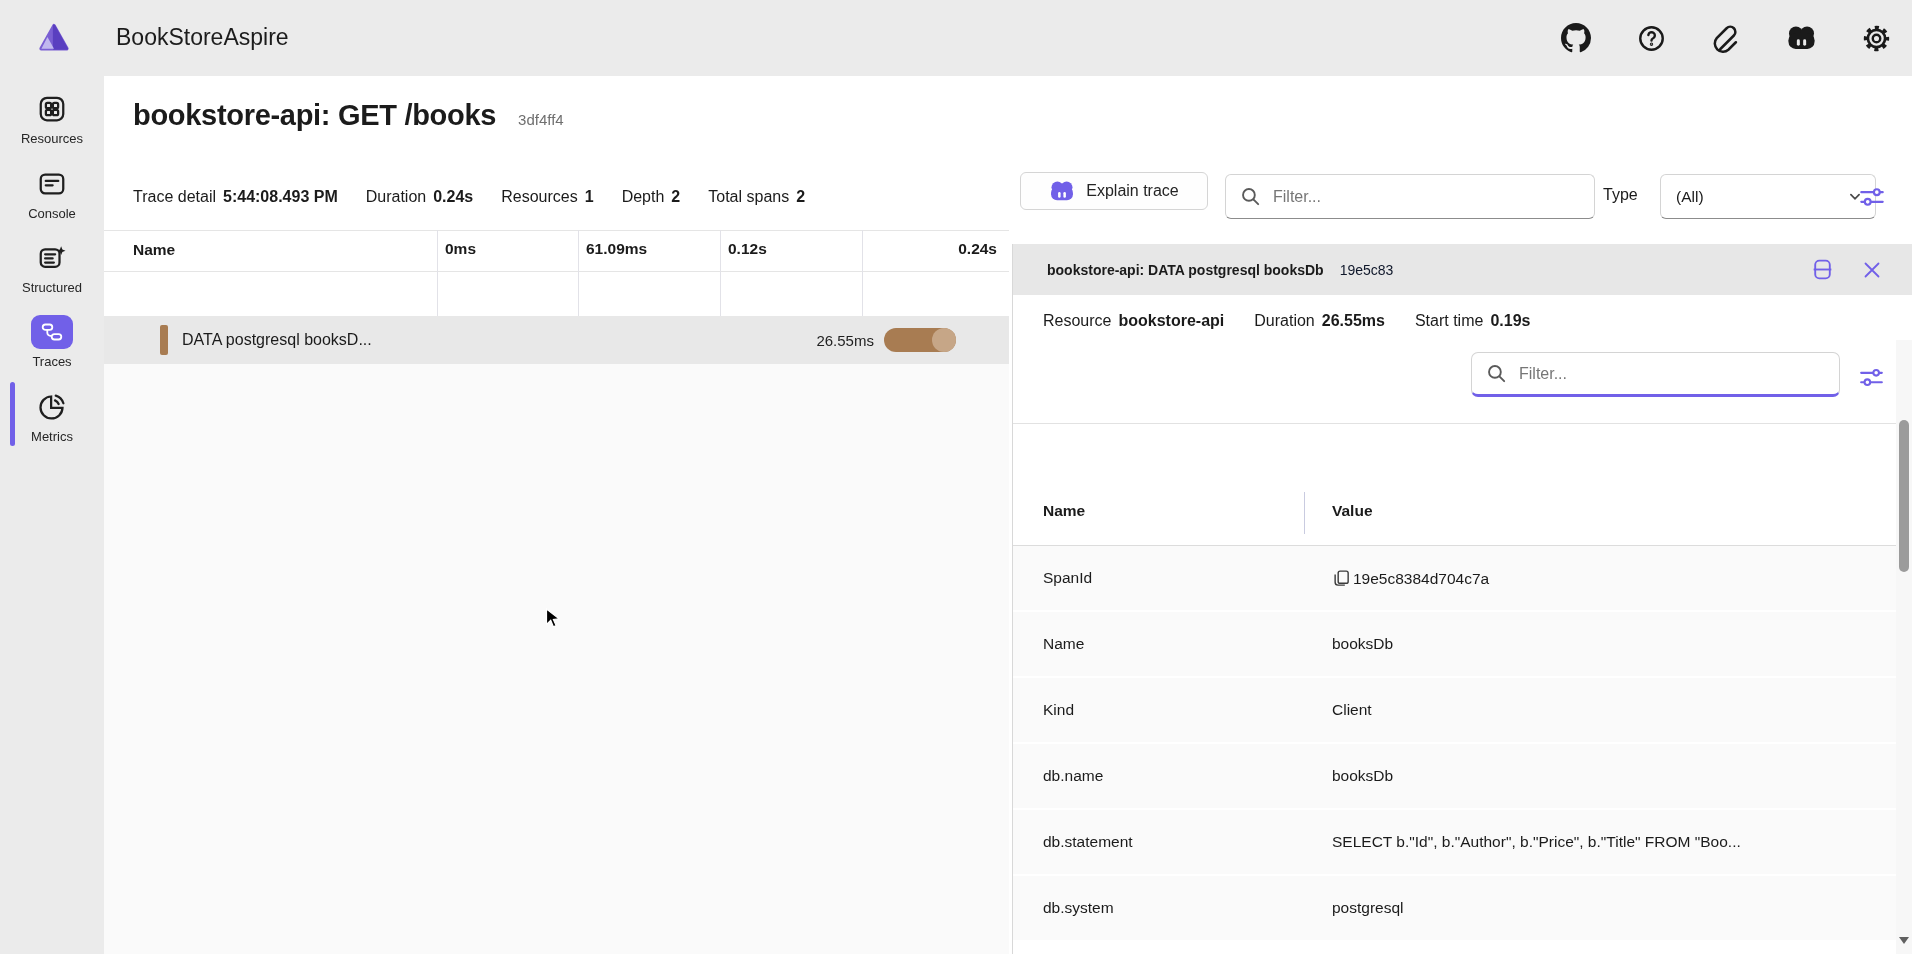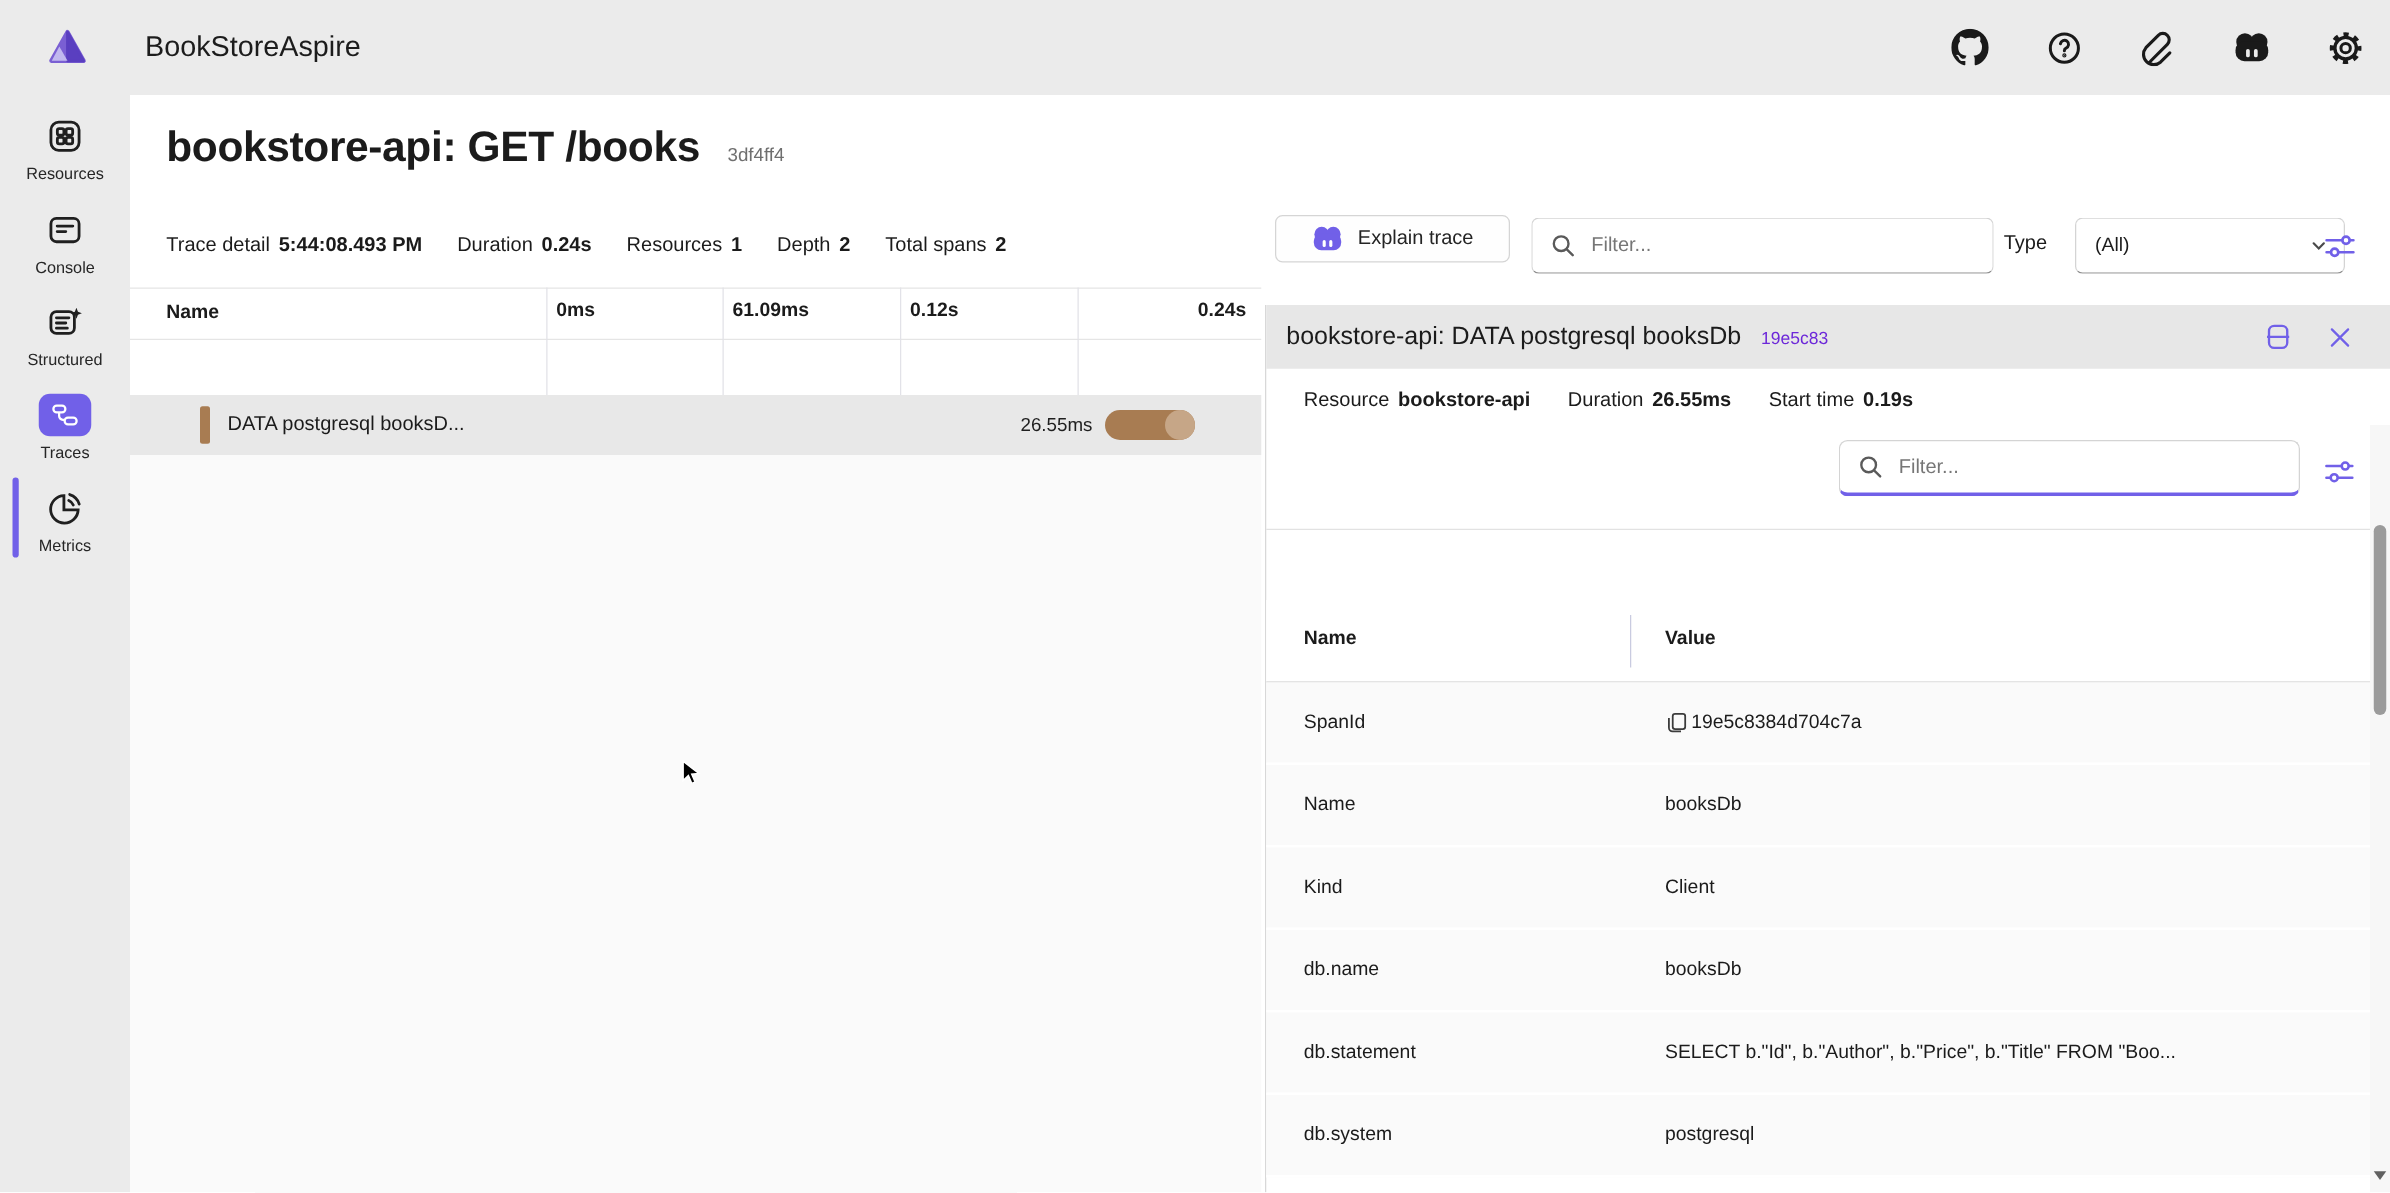--- a/index.html
+++ b/index.html
@@ -17,21 +17,21 @@
   
   .sidebar { position:absolute; left:0; top:76px; width:104px; height:878px; background:#ebebeb; }
   .sb-item { position:absolute; left:0; width:104px; height:66px; display:flex; flex-direction:column; align-items:center; justify-content:center; gap:5px; cursor:pointer; color:#222; }
   .sb-item .sb-ic { height:34px; display:flex; align-items:center; justify-content:center; }
   .sb-item .sb-label { font-size:13px; color:#262626; }
   .sb-active-pill { width:42px; height:34px; background:var(--accent); border-radius:9px; display:flex; align-items:center; justify-content:center; }
   .sb-indicator { position:absolute; left:10px; top:306px; width:5px; height:64px; background:var(--accent); border-radius:3px; }
 
   
   .page-title-row { position:absolute; left:133px; top:99px; display:flex; align-items:baseline; }
-  .page-title { font-size:34px; font-weight:600; letter-spacing:-0.3px; }
+  .page-title { font-size:29px; font-weight:600; letter-spacing:-0.3px; }
   .trace-code { font-size:15px; color:#6f6f6f; margin-left:22px; }
 
   
   .meta-row { position:absolute; left:133px; top:188px; display:flex; gap:28px; font-size:16px; white-space:nowrap; }
   .meta-row b { margin-left:7px; }
   .explain-btn { position:absolute; left:1020px; top:172px; width:188px; height:38px; background:#fefefe; border:1px solid #d5d5d5; border-radius:6px; display:flex; align-items:center; justify-content:center; gap:11px; font-size:16px; cursor:pointer; color:#242424; }
   .explain-btn .cpi { color:var(--accent); display:flex; }
   .filter-box { position:absolute; display:flex; align-items:center; background:#fff; border:1px solid #d4d4d4; border-bottom-color:#8c8c8c; border-radius:6px; }
   .filter-box.main { left:1225px; top:174px; width:370px; height:45px; }
   .filter-box .mag { margin-left:14px; color:#5a5a5a; display:flex; }
@@ -63,22 +63,22 @@
   .trow2 .tbar { height:24px; border-radius:12px; }
   .tbar-cap { position:absolute; right:0; top:0; width:24px; height:24px; border-radius:50%; }
   .tbar-label { position:absolute; top:50%; transform:translateY(-50%); font-size:15px; color:#1f1f1f; white-space:nowrap; }
   .below-grid { position:absolute; left:104px; top:364px; width:905px; bottom:0; background:#fafafa; }
 
   
   .v-divider { position:absolute; left:1012px; top:244px; width:1px; bottom:0; background:#d8d8d8; }
 
   
   .dp-header { position:absolute; left:1013px; top:244px; right:0; height:51px; background:#e7e7e7; display:flex; align-items:center; }
-  .dp-title { font-size:20px; font-weight:400; margin-left:16px; white-space:nowrap; }
-  .dp-code { font-size:14px; color:#6d28d9; margin-left:16px; }
+  .dp-title { font-size:14px; font-weight:700; margin-left:34px; white-space:nowrap; }
+  .dp-code { font-size:14px; color:#0f172a; margin-left:16px; }
   .dp-actions { margin-left:auto; margin-right:26px; display:flex; gap:22px; }
   .dp-actions .icon-btn { width:28px; height:28px; color:var(--accent); }
   .dp-meta { position:absolute; left:1043px; top:312px; display:flex; gap:30px; font-size:16px; white-space:nowrap; }
   .dp-meta b { margin-left:7px; }
   .filter-box.panel { left:1471px; top:352px; width:369px; height:45px; border-radius:7px; border-bottom:3px solid var(--accent); }
   .dp-divider { position:absolute; left:1013px; right:16px; top:423px; height:1px; background:#e2e2e2; }
   .span-header { position:absolute; left:1013px; right:16px; top:424px; height:56px; background:#fcfcfc; border-bottom:1px solid #e8e8e8; display:flex; align-items:center; }
   .span-title { font-size:17px; font-weight:700; margin-left:30px; }
   .span-badge { margin-left:auto; width:26px; height:26px; border-radius:50%; background:#e2e2e2; color:#3a3a3a; font-size:13px; display:flex; align-items:center; justify-content:center; }
   .span-chev { margin-left:28px; margin-right:32px; color:#3d3d3d; display:flex; cursor:pointer; }

